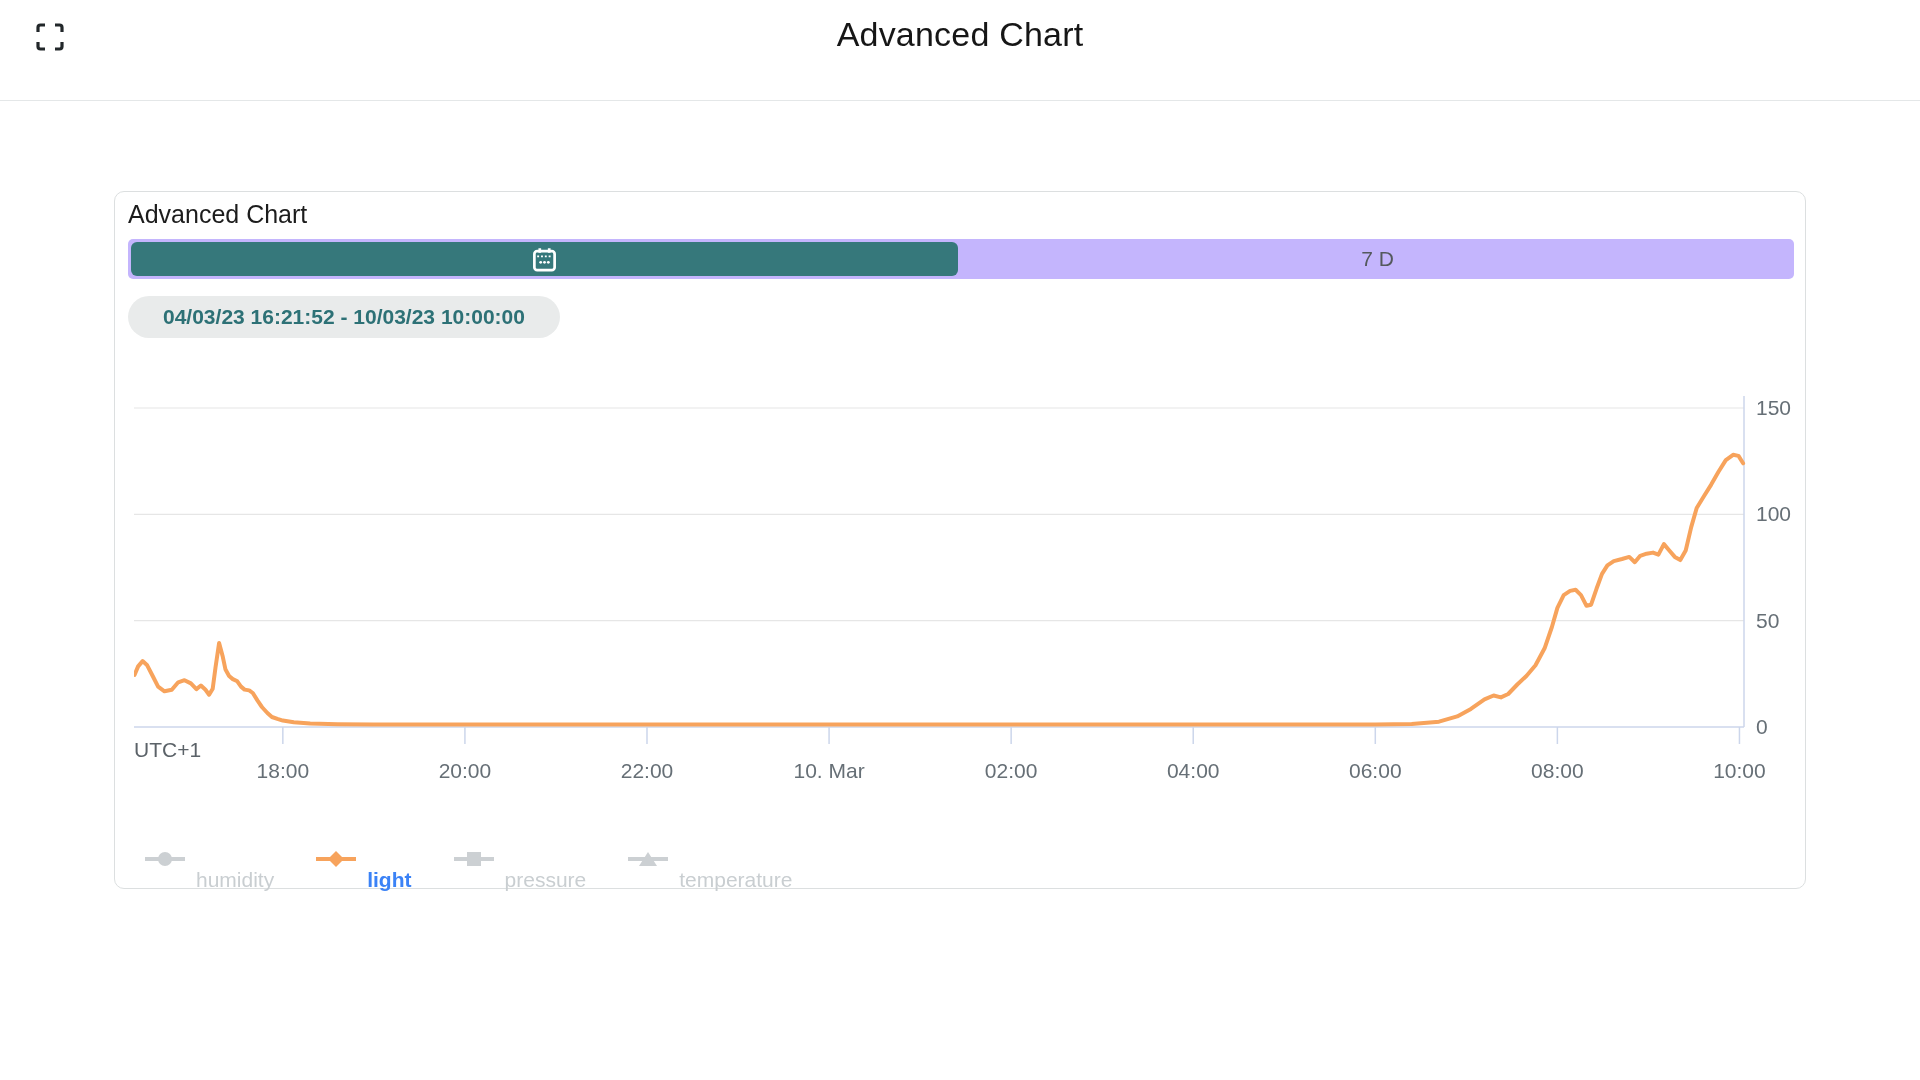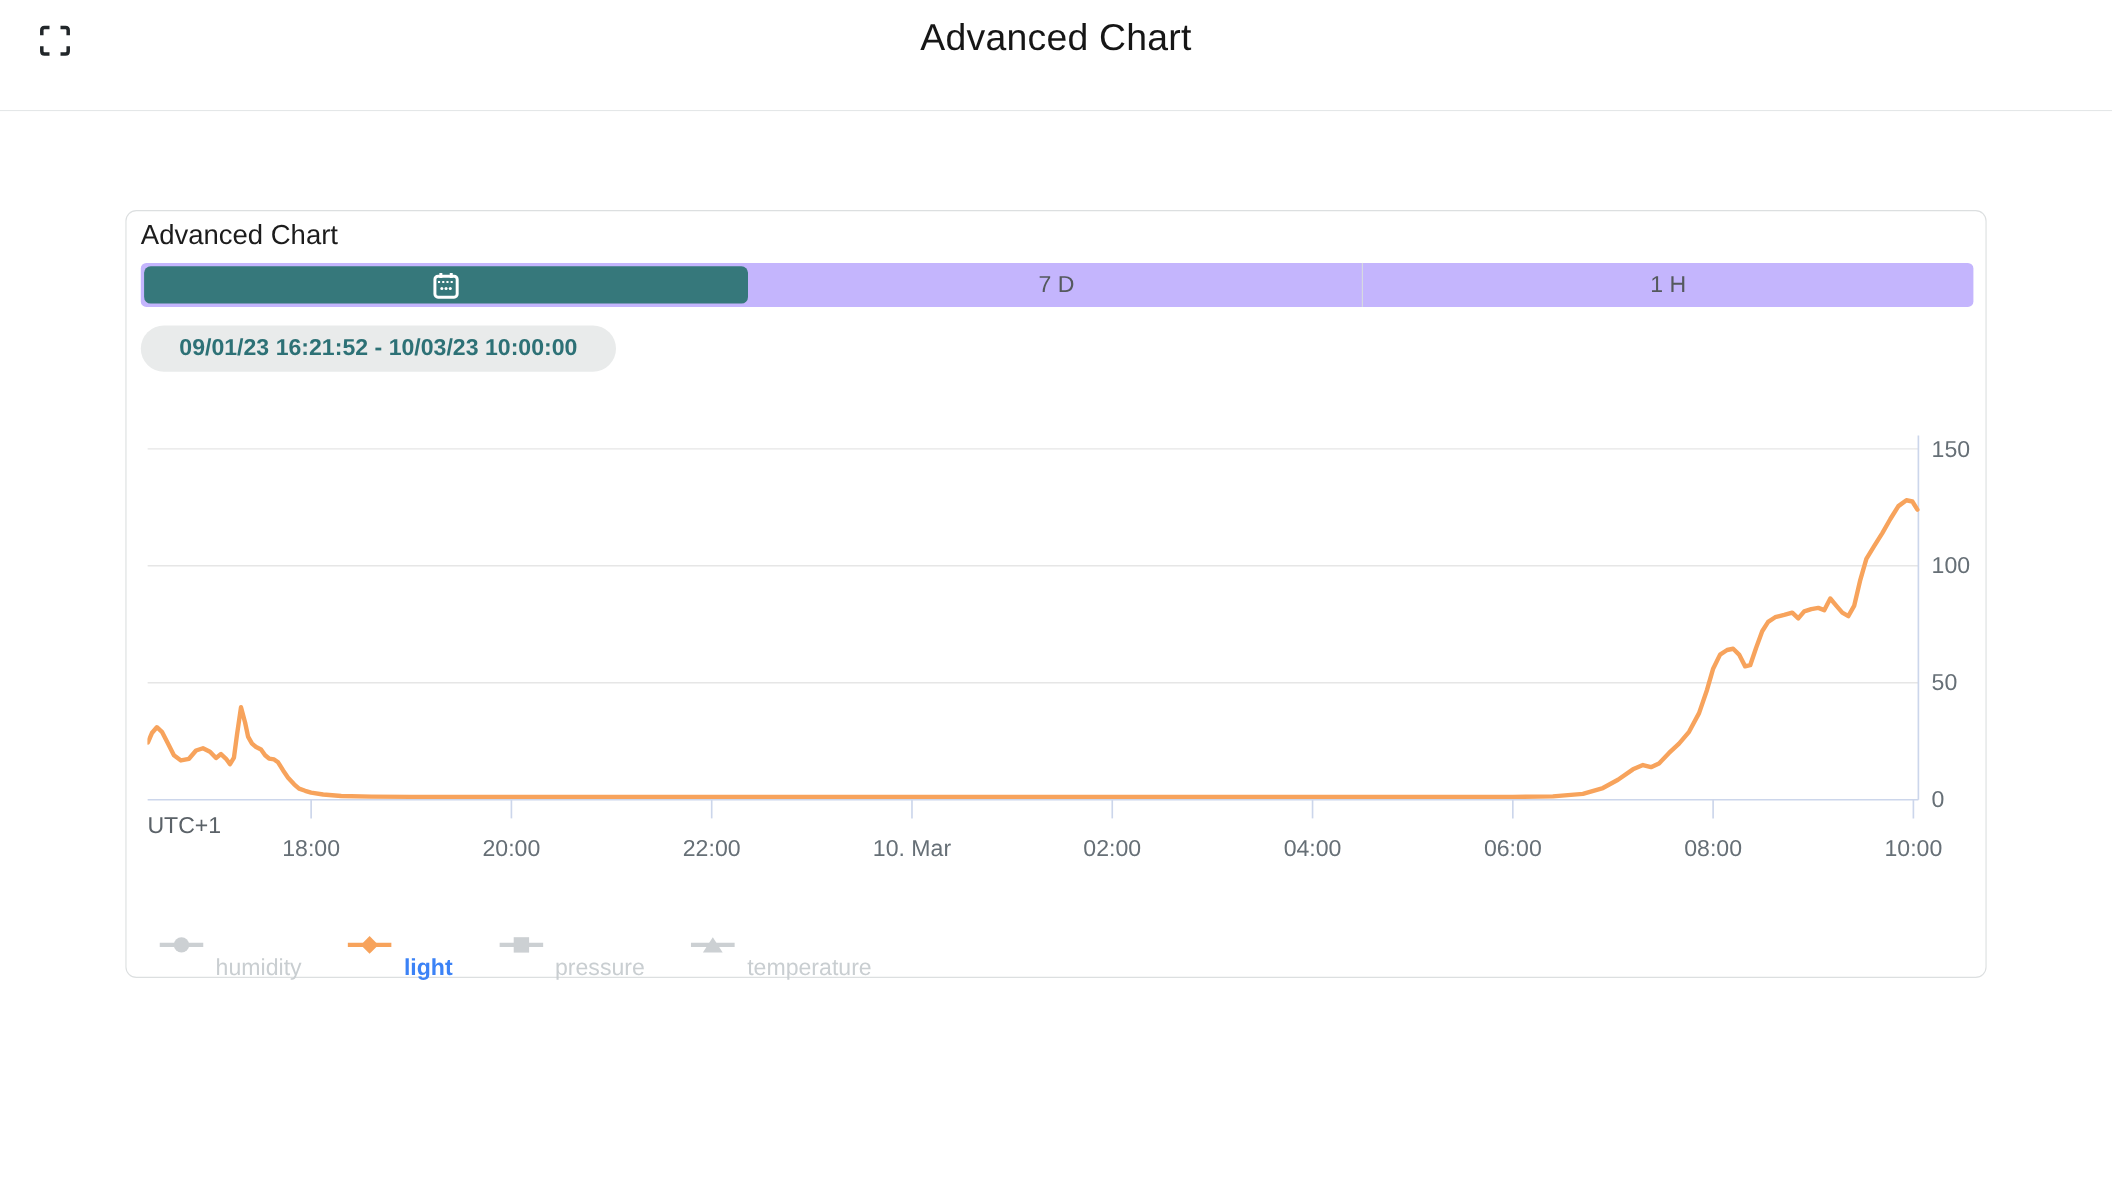--- a/index.html
+++ b/index.html
@@ -62,26 +62,23 @@
             <line x1="5.5" y1="9.3" x2="18.5" y2="9.3" stroke-width="1.6" stroke-dasharray="1.7 1.7"></line>
             <circle cx="8.6" cy="14.5" r="1.25" fill="#ffffff" stroke="none"></circle>
             <circle cx="12" cy="14.5" r="1.25" fill="#ffffff" stroke="none"></circle>
             <circle cx="15.4" cy="14.5" r="1.25" fill="#ffffff" stroke="none"></circle>
           </svg>
         </span>
       </div>
       <div class="tab">
         <span>7 D</span>
       </div>
-      <div class="tab bl">
-        <span>1 H</span>
-      </div>
     </div>
   <div class="datepill">
-    <span>09/01/23 16:21:52 - 10/03/23 10:00:00</span>
+    <span>04/03/23 16:21:52 - 10/03/23 10:00:00</span>
   </div>
   <svg class="chart-svg" viewBox="0 0 1660 480" width="1660" height="480">
       <line x1="0" y1="336" x2="1610" y2="336" stroke="#ccd6eb" stroke-width="1.5"></line>
       <text x="1622" y="343" font-size="21" fill="#666f76" text-anchor="start">0</text>
       <line x1="0" y1="229.66666666666669" x2="1610" y2="229.66666666666669" stroke="#e6e6e6" stroke-width="1.2"></line>
       <text x="1622" y="236.66666666666669" font-size="21" fill="#666f76" text-anchor="start">50</text>
       <line x1="0" y1="123.33333333333334" x2="1610" y2="123.33333333333334" stroke="#e6e6e6" stroke-width="1.2"></line>
       <text x="1622" y="130.33333333333334" font-size="21" fill="#666f76" text-anchor="start">100</text>
       <line x1="0" y1="17" x2="1610" y2="17" stroke="#e6e6e6" stroke-width="1.2"></line>
       <text x="1622" y="24" font-size="21" fill="#666f76" text-anchor="start">150</text>

